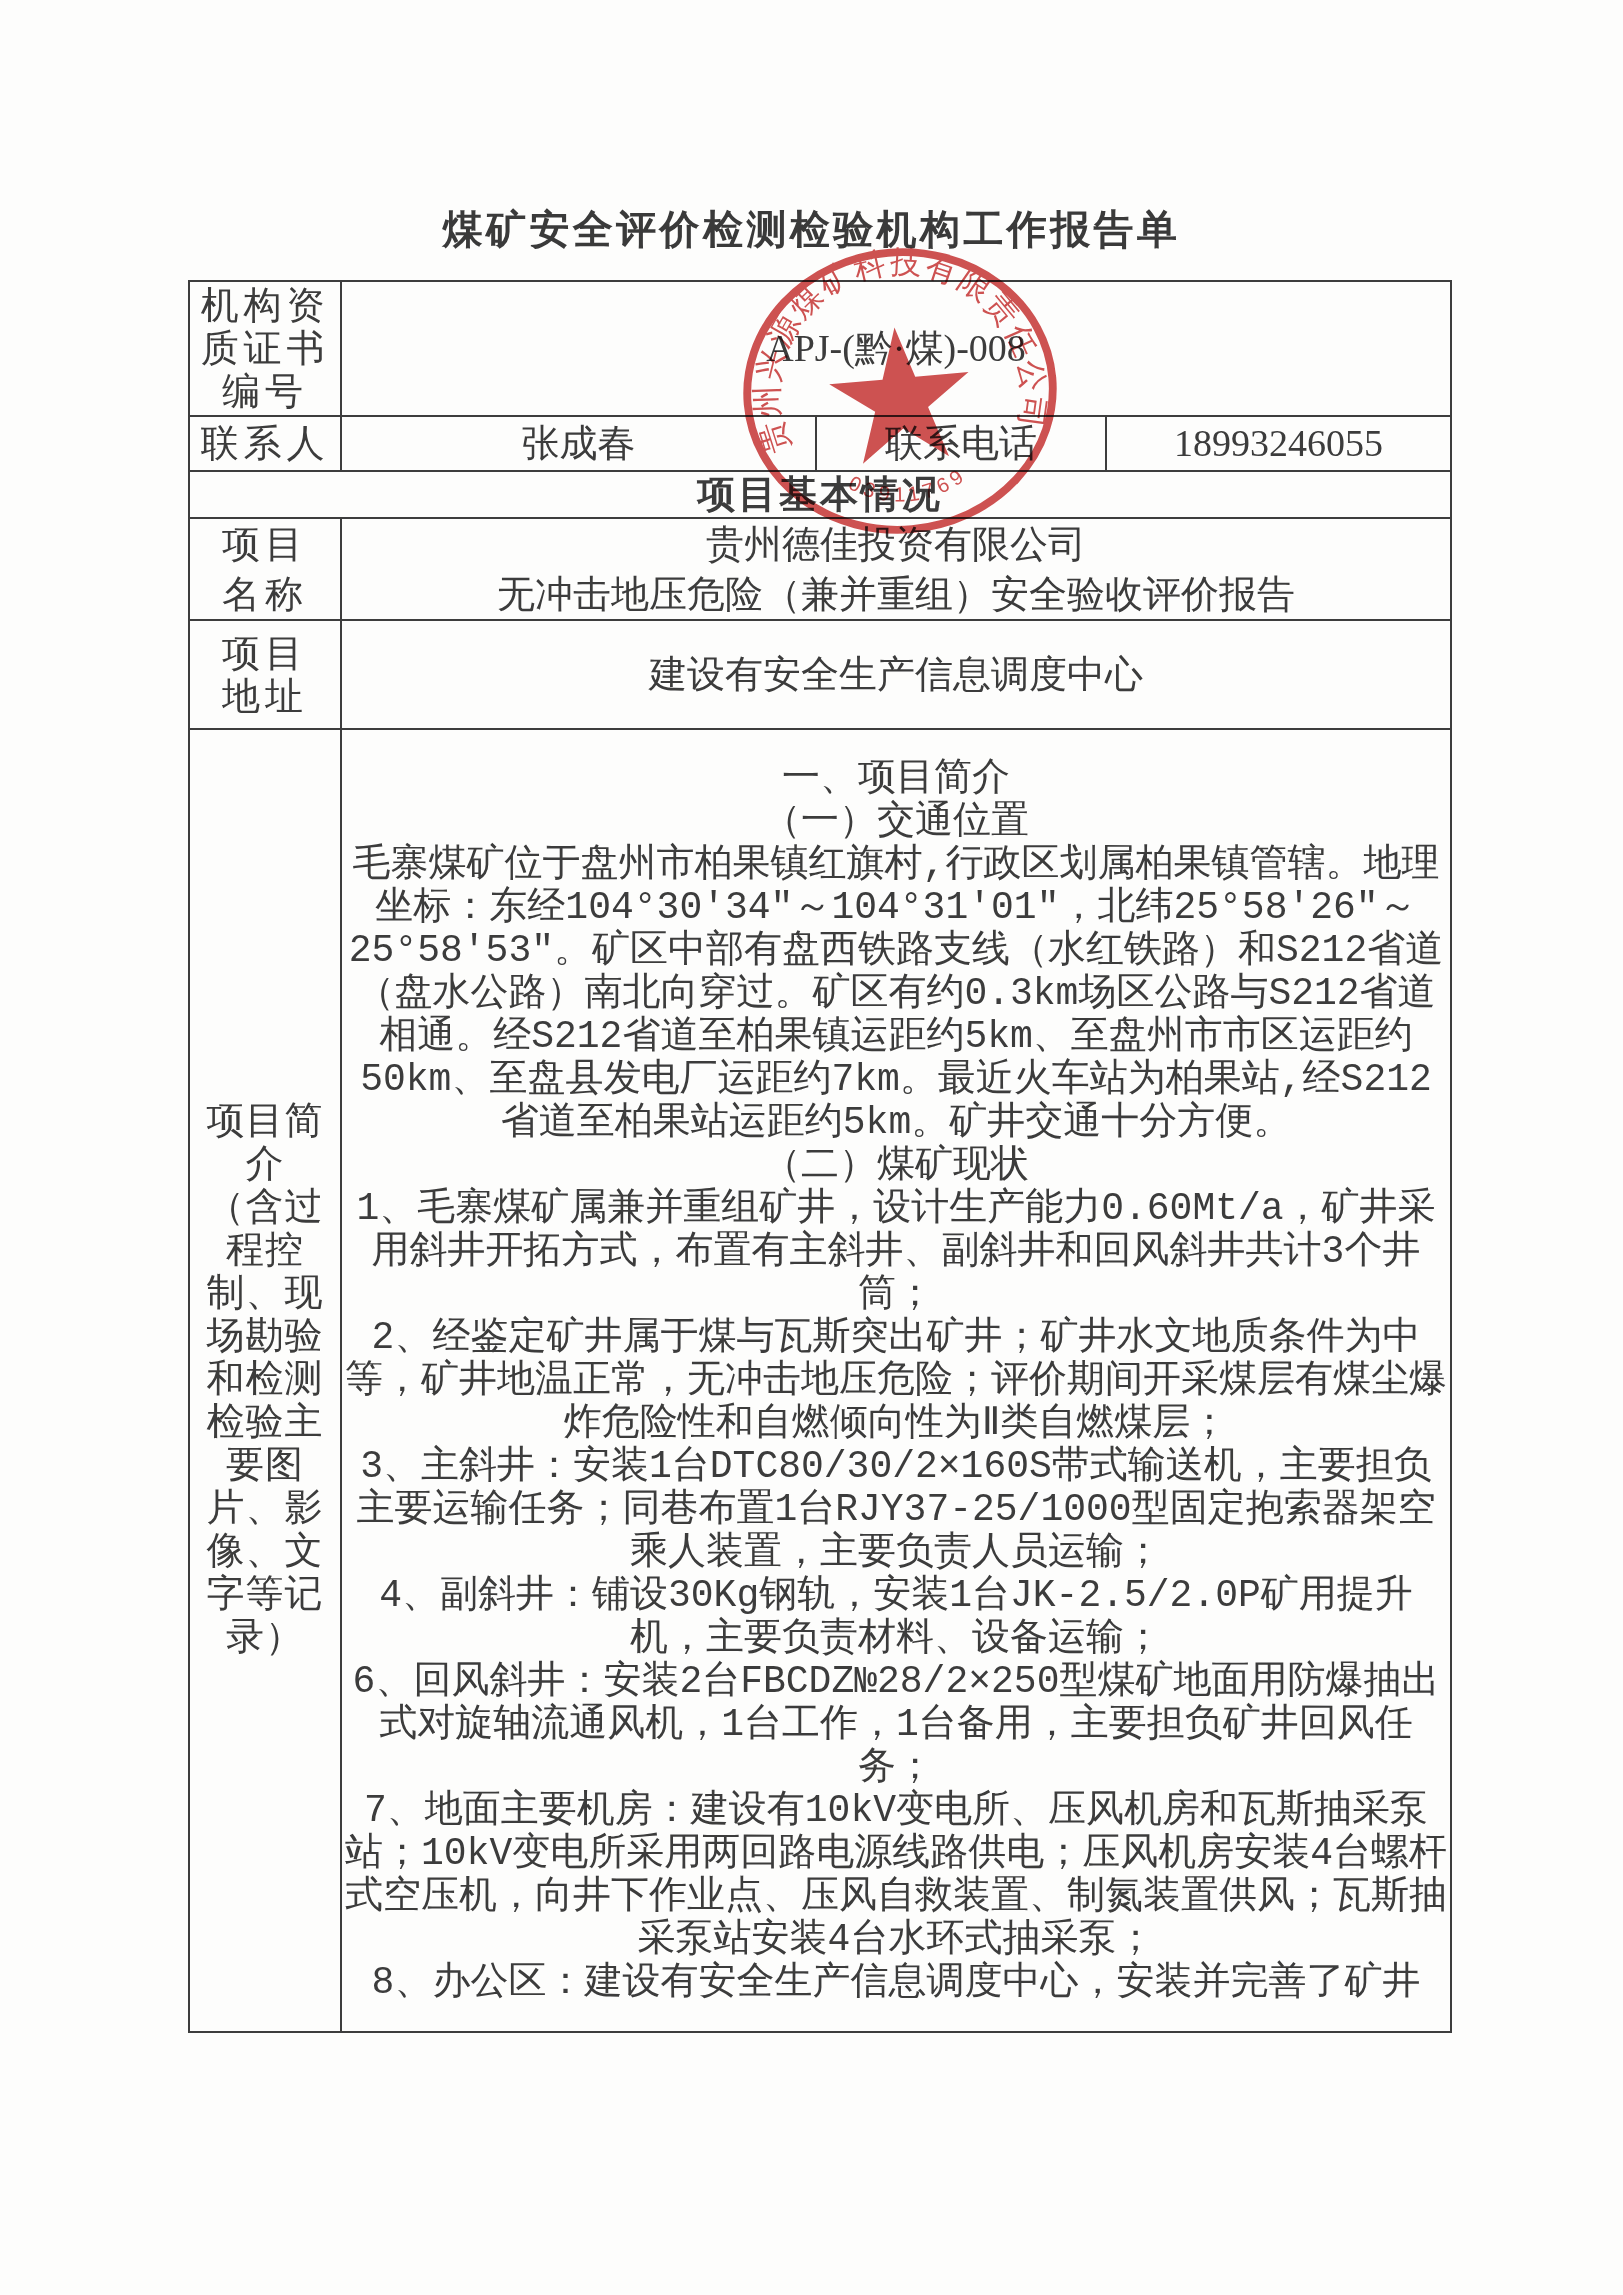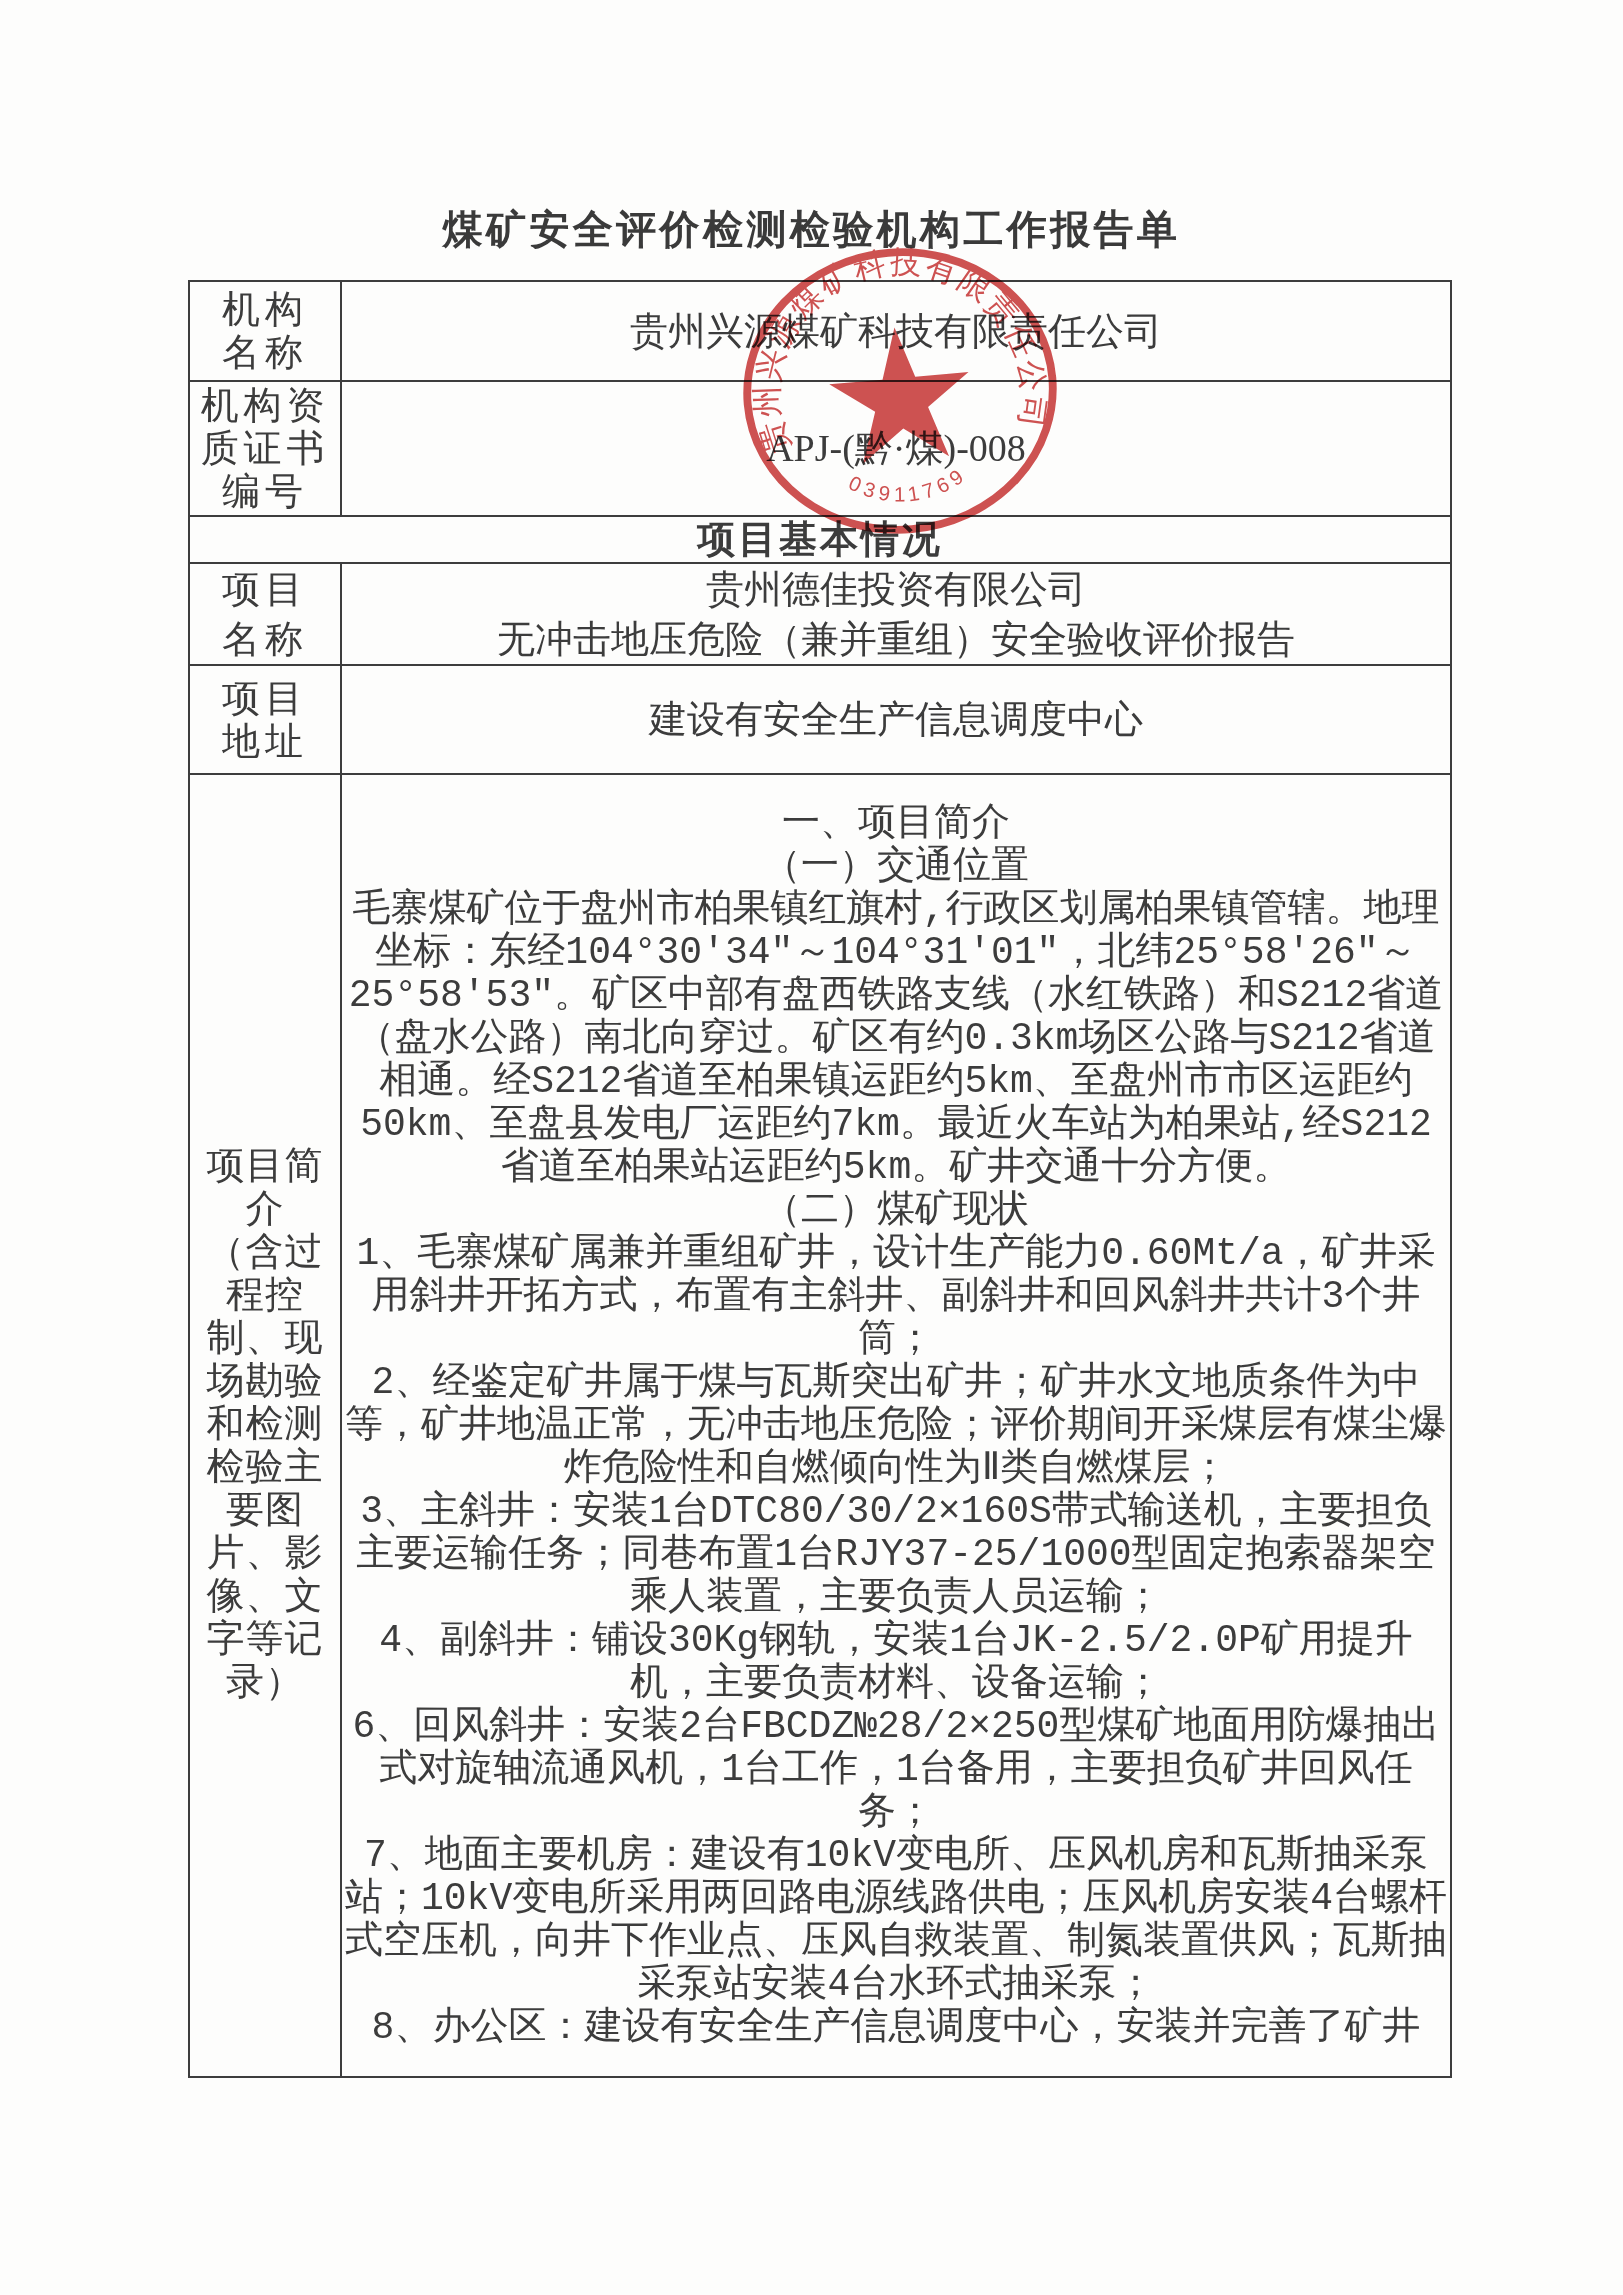--- a/index.html
+++ b/index.html
@@ -81,30 +81,31 @@
 <h1 class="page-title">煤矿安全评价检测检验机构工作报告单</h1>
 
 <table class="report">
   <colgroup>
     <col style="width:152px">
     <col style="width:475px">
     <col style="width:290px">
     <col style="width:345px">
   </colgroup>
   <tbody>
-    <tr class="r1">
-      <td class="lbl">机构
-名称</td>
-      <td colspan="3">贵州兴源煤矿科技有限责任公司</td>
-    </tr>
     <tr class="r2">
       <td class="lbl">机构资
 质证书
 编号</td>
       <td colspan="3">APJ-(黔·煤)-008</td>
+    </tr>
+    <tr class="r3">
+      <td class="lbl">联系人</td>
+      <td>张成春</td>
+      <td>联系电话</td>
+      <td>18993246055</td>
     </tr>
     <tr class="r4">
       <td colspan="4" class="section-hdr">项目基本情况</td>
     </tr>
     <tr class="r5">
       <td class="lbl">项目
 名称</td>
       <td colspan="3">贵州德佳投资有限公司
 无冲击地压危险（兼并重组）安全验收评价报告</td>
     </tr>

